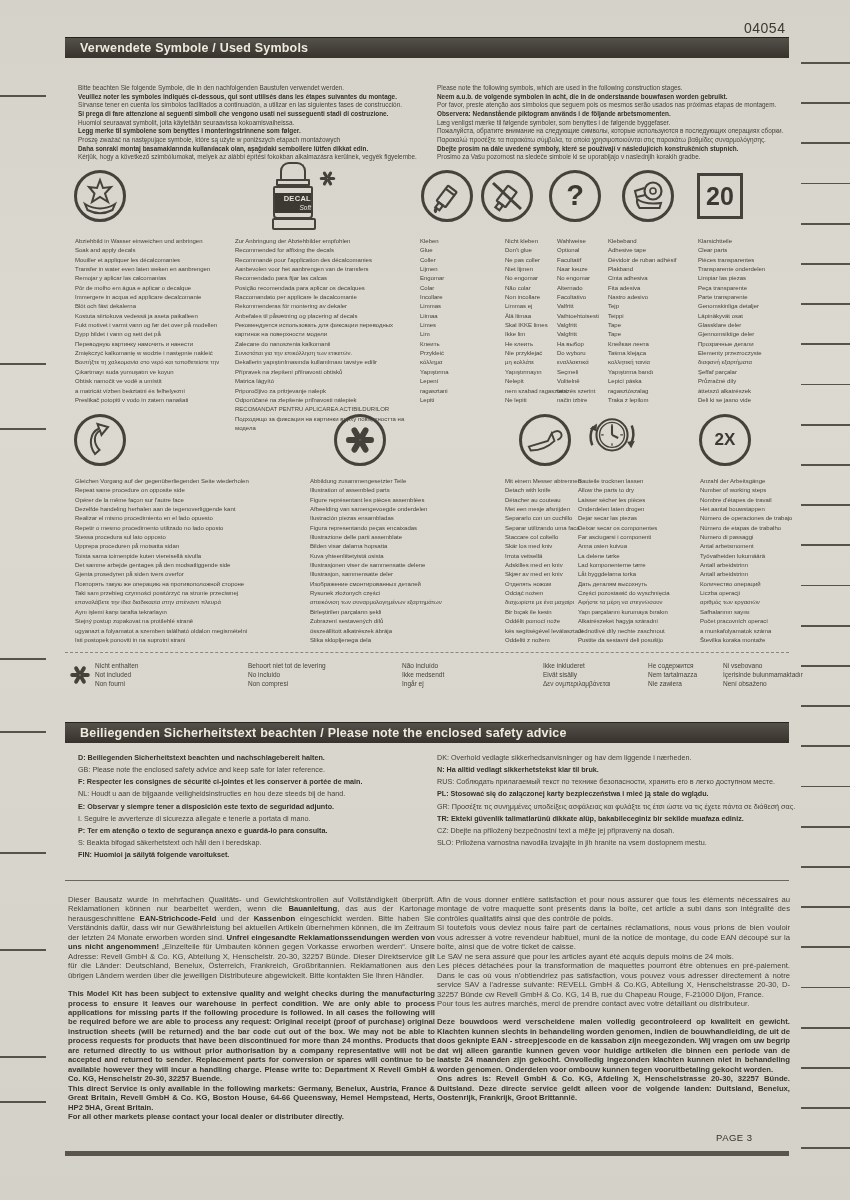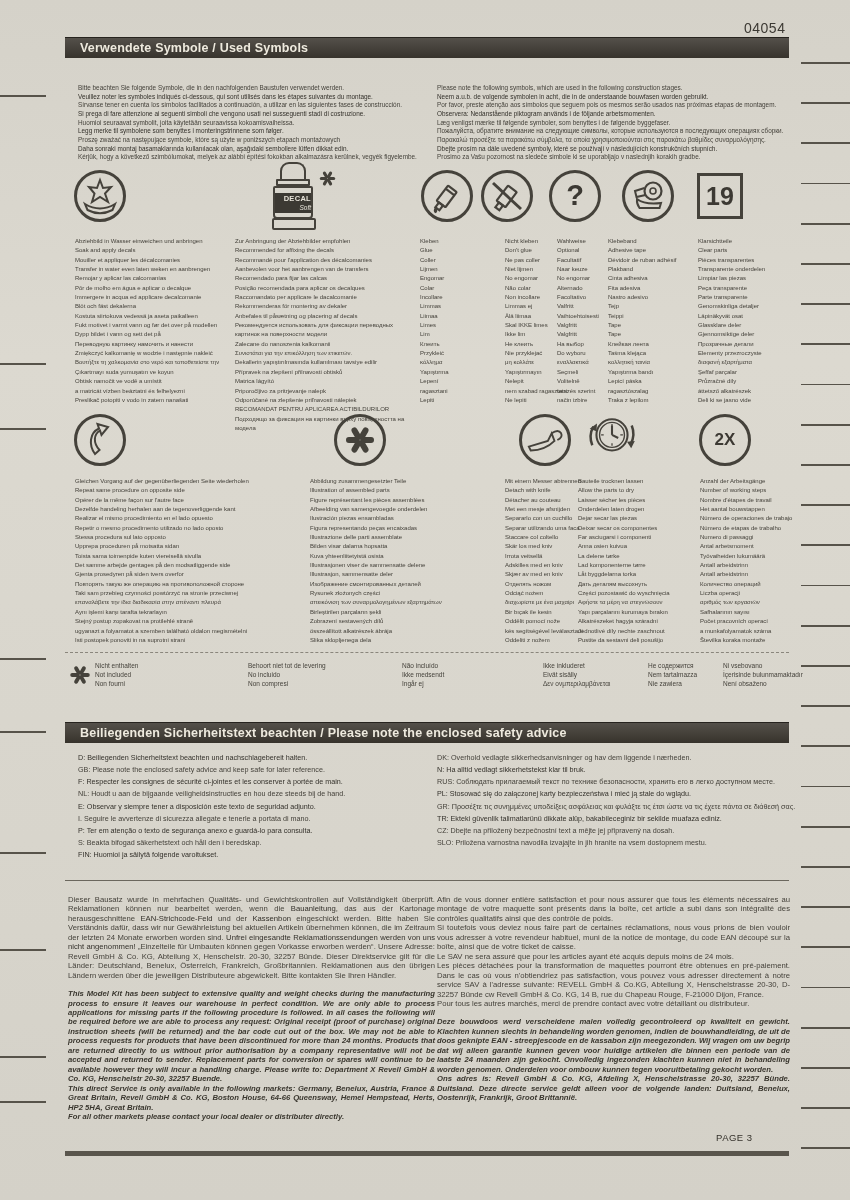--- a/index.html
+++ b/index.html
@@ -7,21 +7,21 @@
         background:linear-gradient(180deg,#d5d2c9,#dcd9d0 30%,#d8d5cc 70%,#d4d1c8);
         font-family:"Liberation Sans",sans-serif;color:#45423b;}
   .kitno{position:absolute;top:20px;left:744px;font-size:14px;letter-spacing:.5px;color:#3c3933;}
   .hbar{position:absolute;left:65px;width:724px;height:21px;box-sizing:border-box;
         background:linear-gradient(#54504a,#37332c);border-top:1px solid #26231e;
         color:#eeeade;font-weight:bold;font-size:12.5px;line-height:20px;padding-left:15px;letter-spacing:.2px;white-space:nowrap;}
   .h1{top:37px}.h2{top:722px}
   .intro{position:absolute;top:84px;}
   .il{left:78px}.ir{left:437px}
   .iln{font-size:6.4px;line-height:8.65px;white-space:nowrap;}
-  .b{font-weight:normal;color:#33302a;}
+  .b{font-weight:bold;color:#33302a;}
   .scol{position:absolute;}
   .sln{font-size:6px;line-height:9.35px;white-space:nowrap;}
   .wrapcol{width:184px;}
   .wrapcol .sln{white-space:normal;}
   .circle{position:absolute;width:52px;height:52px;border:3.2px solid #45423b;border-radius:50%;
           box-sizing:border-box;display:flex;align-items:center;justify-content:center;}
   .box18{position:absolute;width:46px;height:46px;border:3px solid #45423b;box-sizing:border-box;
          display:flex;align-items:center;justify-content:center;font-weight:bold;font-size:25px;color:#3c3933;}
   .qmark{font-size:29px;font-weight:bold;color:#3c3933;margin-top:-2px;}
   .x2{font-size:17px;font-weight:bold;color:#3c3933;}
@@ -40,21 +40,21 @@
   .nicol{position:absolute;top:661px;}
   .nln{font-size:6.5px;line-height:9px;white-space:nowrap;}
   .safety{position:absolute;top:752px;}
   .sfl{font-size:7.2px;line-height:12.15px;white-space:nowrap;}
   .rule{position:absolute;left:65px;top:880px;width:724px;height:1px;background:#6b675e;}
   .legal{position:absolute;top:895px;text-align:justify;}
   .ll{left:68px;width:367px;}
   .lr{left:437px;width:353px;}
   .legal p{margin:0;font-size:7.7px;line-height:9.45px;}
   .blk2{margin-top:9px;}
-  .enb p,.nlb p{font-style:italic;font-weight:bold;color:#3a372f;}
+  .enb p,.nlb p{font-weight:bold;color:#3a372f;}
   .bottombar{position:absolute;left:65px;top:1151px;width:724px;height:5px;background:#59554c;}
   .pagelabel{position:absolute;top:1132px;left:716px;font-size:9.5px;color:#34312b;letter-spacing:.5px;}
   .tickR{position:absolute;left:801px;top:62px;width:49px;height:1088px;
          background:repeating-linear-gradient(to bottom,#57534a 0 1.8px,transparent 1.8px 40.2px);}
   .tickL{position:absolute;left:0;width:46px;height:1.8px;background:#57534a;}
 </style>
 </head>
 <body>
 
 <div class="page">
@@ -152,21 +152,21 @@
   </div>
   <div class="circle" style="left:622px;top:170px">
     <svg width="40" height="40" viewBox="0 0 40 40" fill="none" stroke="#45423b">
       <circle cx="25" cy="15" r="8.5" stroke-width="2.2"></circle>
       <circle cx="25" cy="15" r="3" stroke-width="1.6"></circle>
       <path d="M16.5 12 L7 15 L8.5 21 L17.5 19" stroke-width="2"></path>
       <path d="M9 23 q8 6 24 4 l-1.5 5 l-20 0 q-3 -4 -2.5 -9 z" stroke-width="2"></path>
     </svg>
   </div>
   <div class="box18" style="left:697px;top:173px">
-    <span>19</span>
+    <span>20</span>
   </div>
 
   <div class="scol" style="left:75px;top:237px">
 
   <div class="sln">Abziehbild in Wasser einweichen und anbringen</div>
       <div class="sln">Soak and apply decals</div>
       <div class="sln">Mouiller et appliquer les décalcomanies</div>
       <div class="sln">Transfer in water even laten weken en aanbrengen</div>
       <div class="sln">Remojar y aplicar las calcomanías</div>
       <div class="sln">Pôr de molho em água e aplicar o decalque</div>

